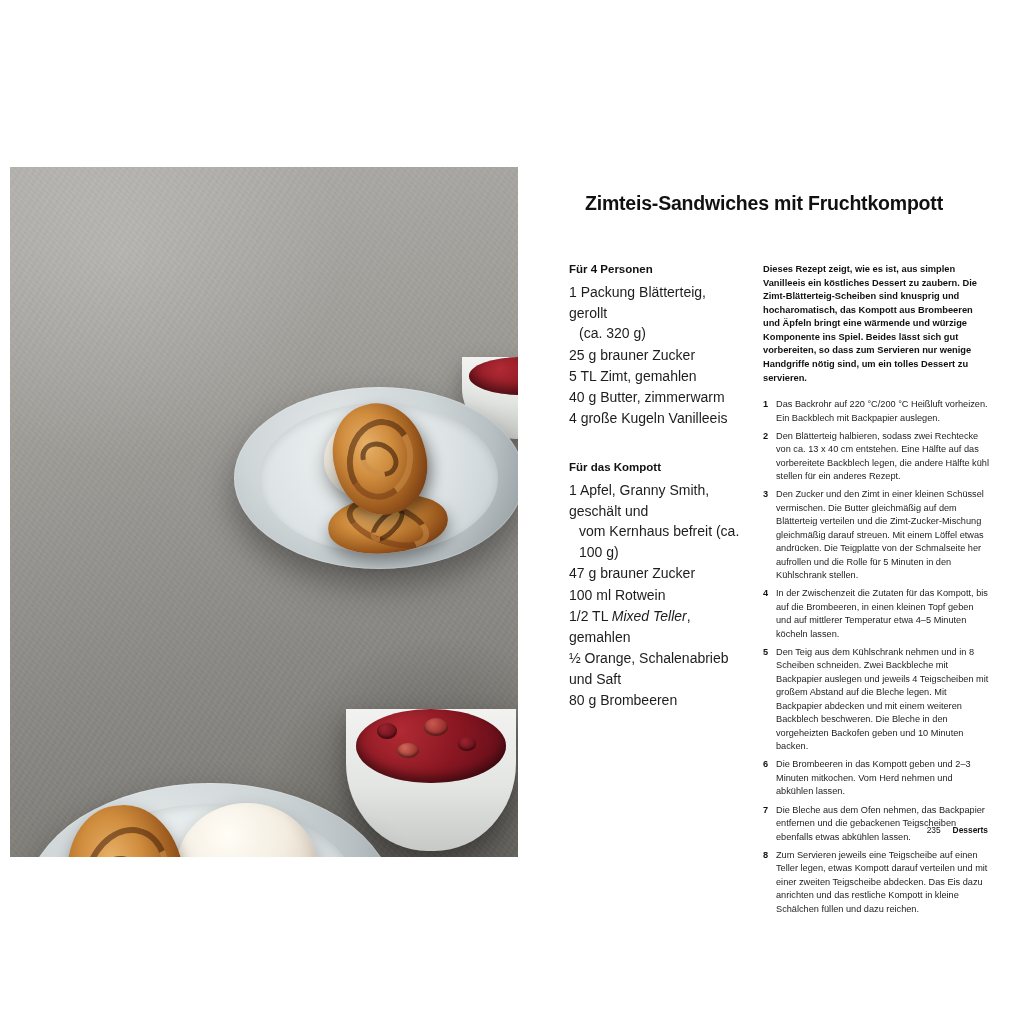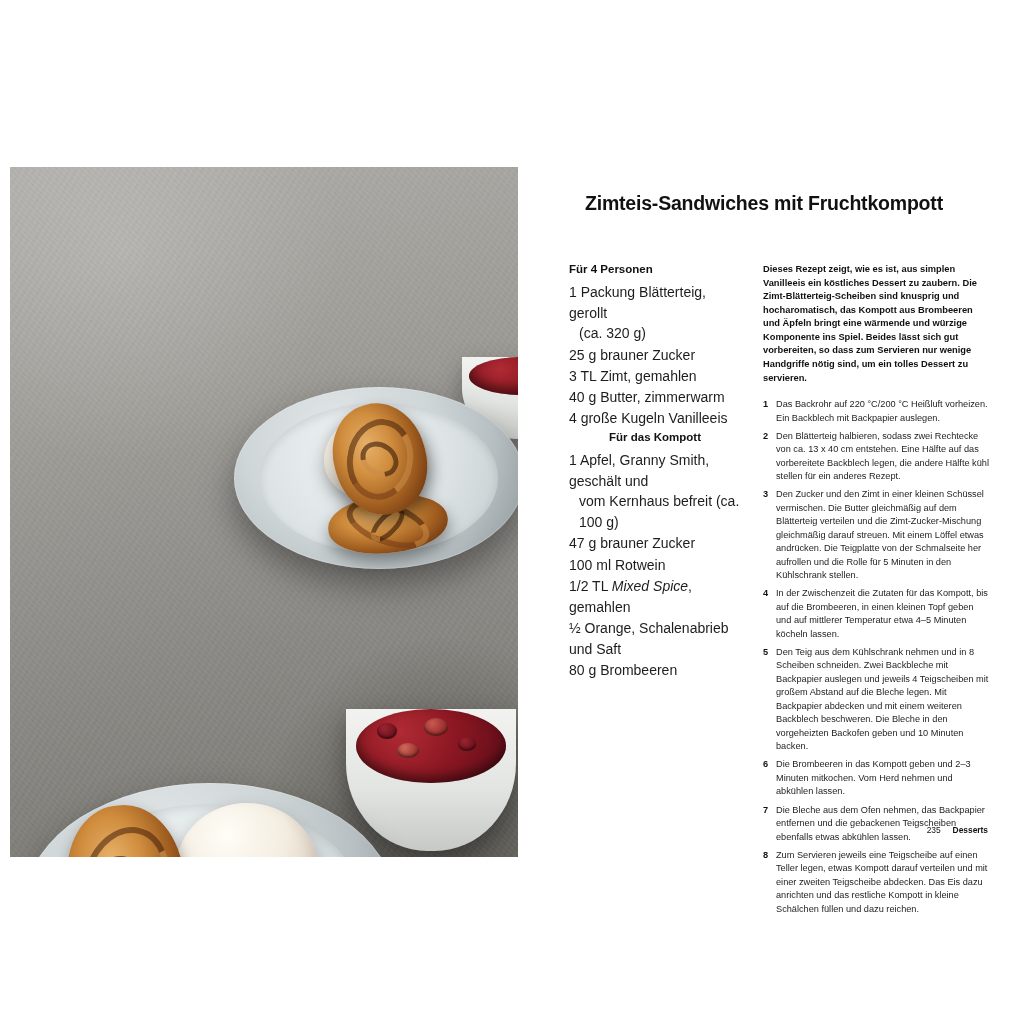--- a/index.html
+++ b/index.html
@@ -183,21 +183,21 @@
   }
   .col-left { width: 172px; flex: none; }
   .col-right { width: 228px; flex: none; }
 
   h2.sub {
     font-size: 11.5px;
     font-weight: 700;
     margin: 0 0 7px 0;
     color: #111;
   }
-  h2.sub.second { margin-top: 2px; text-align: center; }
+  h2.sub.second { margin-top: 32px; }
 
   ul.ingredients {
     list-style: none;
     margin: 0;
     padding: 0;
     font-size: 14px;
     line-height: 1.48;
     color: #1d1d1d;
   }
   ul.ingredients li { margin-bottom: 0.5px; }
@@ -307,21 +307,21 @@
         <h2 class="sub">Für 4 Personen</h2>
         <ul class="ingredients">
           <li>
             <span>1 Packung Blätterteig, gerollt</span>
             <span class="cont">(ca. 320 g)</span>
           </li>
           <li>
             <span>25 g brauner Zucker</span>
           </li>
           <li>
-            <span>3 TL Zimt, gemahlen</span>
+            <span>5 TL Zimt, gemahlen</span>
           </li>
           <li>
             <span>40 g Butter, zimmerwarm</span>
           </li>
           <li>
             <span>4 große Kugeln Vanilleeis</span>
           </li>
         </ul>
 
         <h2 class="sub second">Für das Kompott</h2>
@@ -330,21 +330,21 @@
             <span>1 Apfel, Granny Smith, geschält und</span>
             <span class="cont">vom Kernhaus befreit (ca. 100 g)</span>
           </li>
           <li>
             <span>47 g brauner Zucker</span>
           </li>
           <li>
             <span>100 ml Rotwein</span>
           </li>
           <li>
-            <span>1/2 TL <span class="ital">Mixed Spice</span>, gemahlen</span>
+            <span>1/2 TL <span class="ital">Mixed Teller</span>, gemahlen</span>
           </li>
           <li>
             <span>½ Orange, Schalenabrieb und Saft</span>
           </li>
           <li>
             <span>80 g Brombeeren</span>
           </li>
         </ul>
       </div>
 

